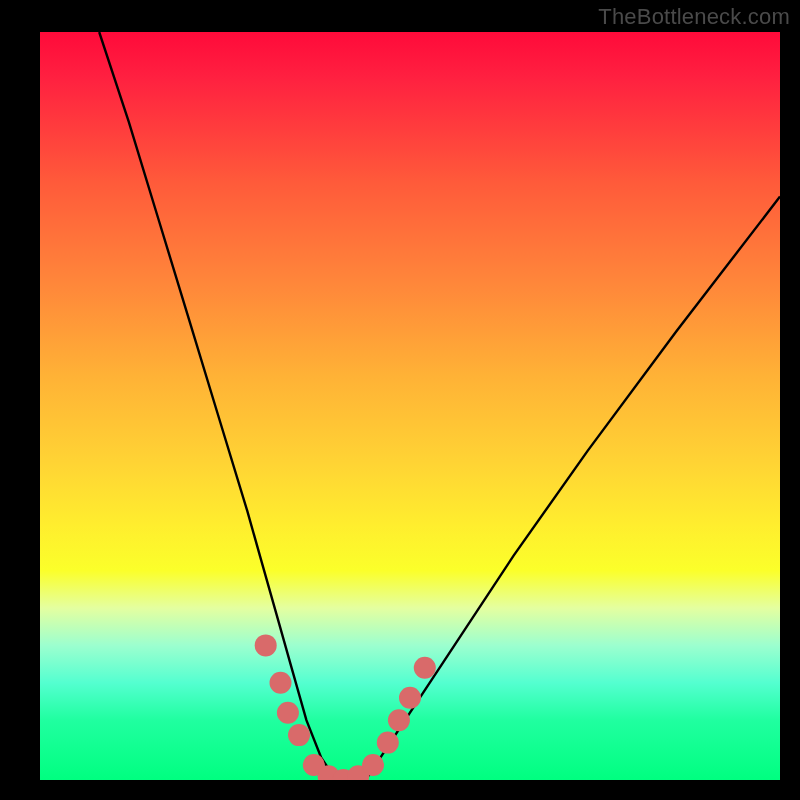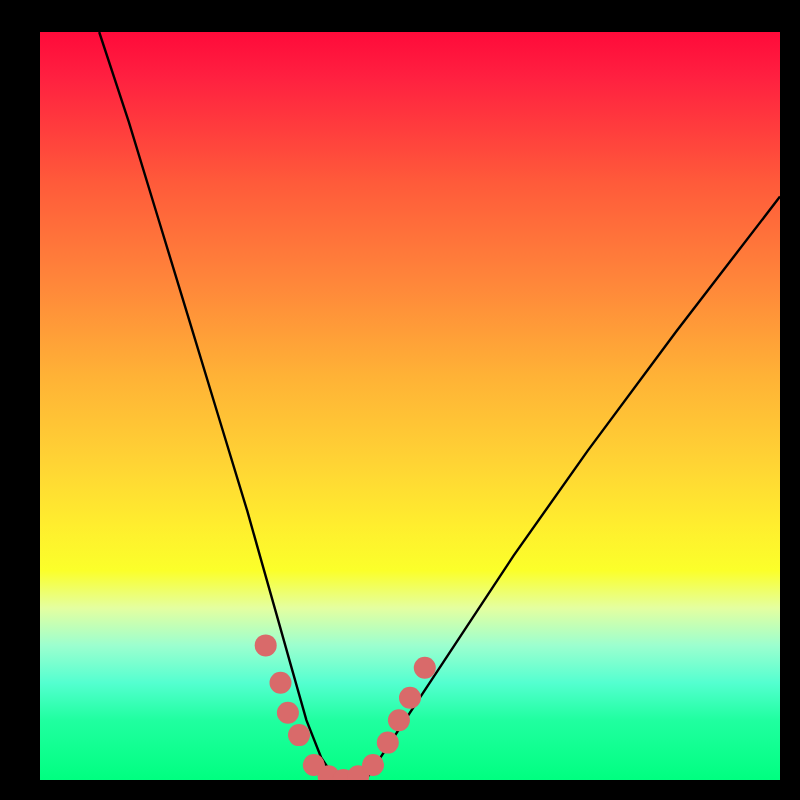--- a/index.html
+++ b/index.html
@@ -73,13 +73,14 @@
           <circle cx="303.4" cy="748.0" r="11" fill="#d96a6a"></circle>
           <circle cx="318.2" cy="744.3" r="11" fill="#d96a6a"></circle>
           <circle cx="333.0" cy="733.0" r="11" fill="#d96a6a"></circle>
           <circle cx="347.8" cy="710.6" r="11" fill="#d96a6a"></circle>
           <circle cx="358.9" cy="688.2" r="11" fill="#d96a6a"></circle>
           <circle cx="370.0" cy="665.7" r="11" fill="#d96a6a"></circle>
           <circle cx="384.8" cy="635.8" r="11" fill="#d96a6a"></circle>
         </g>
     </svg>
   </div>
+  <div class="watermark">TheBottleneck.com</div>
 </div>
 
 </body></html>

